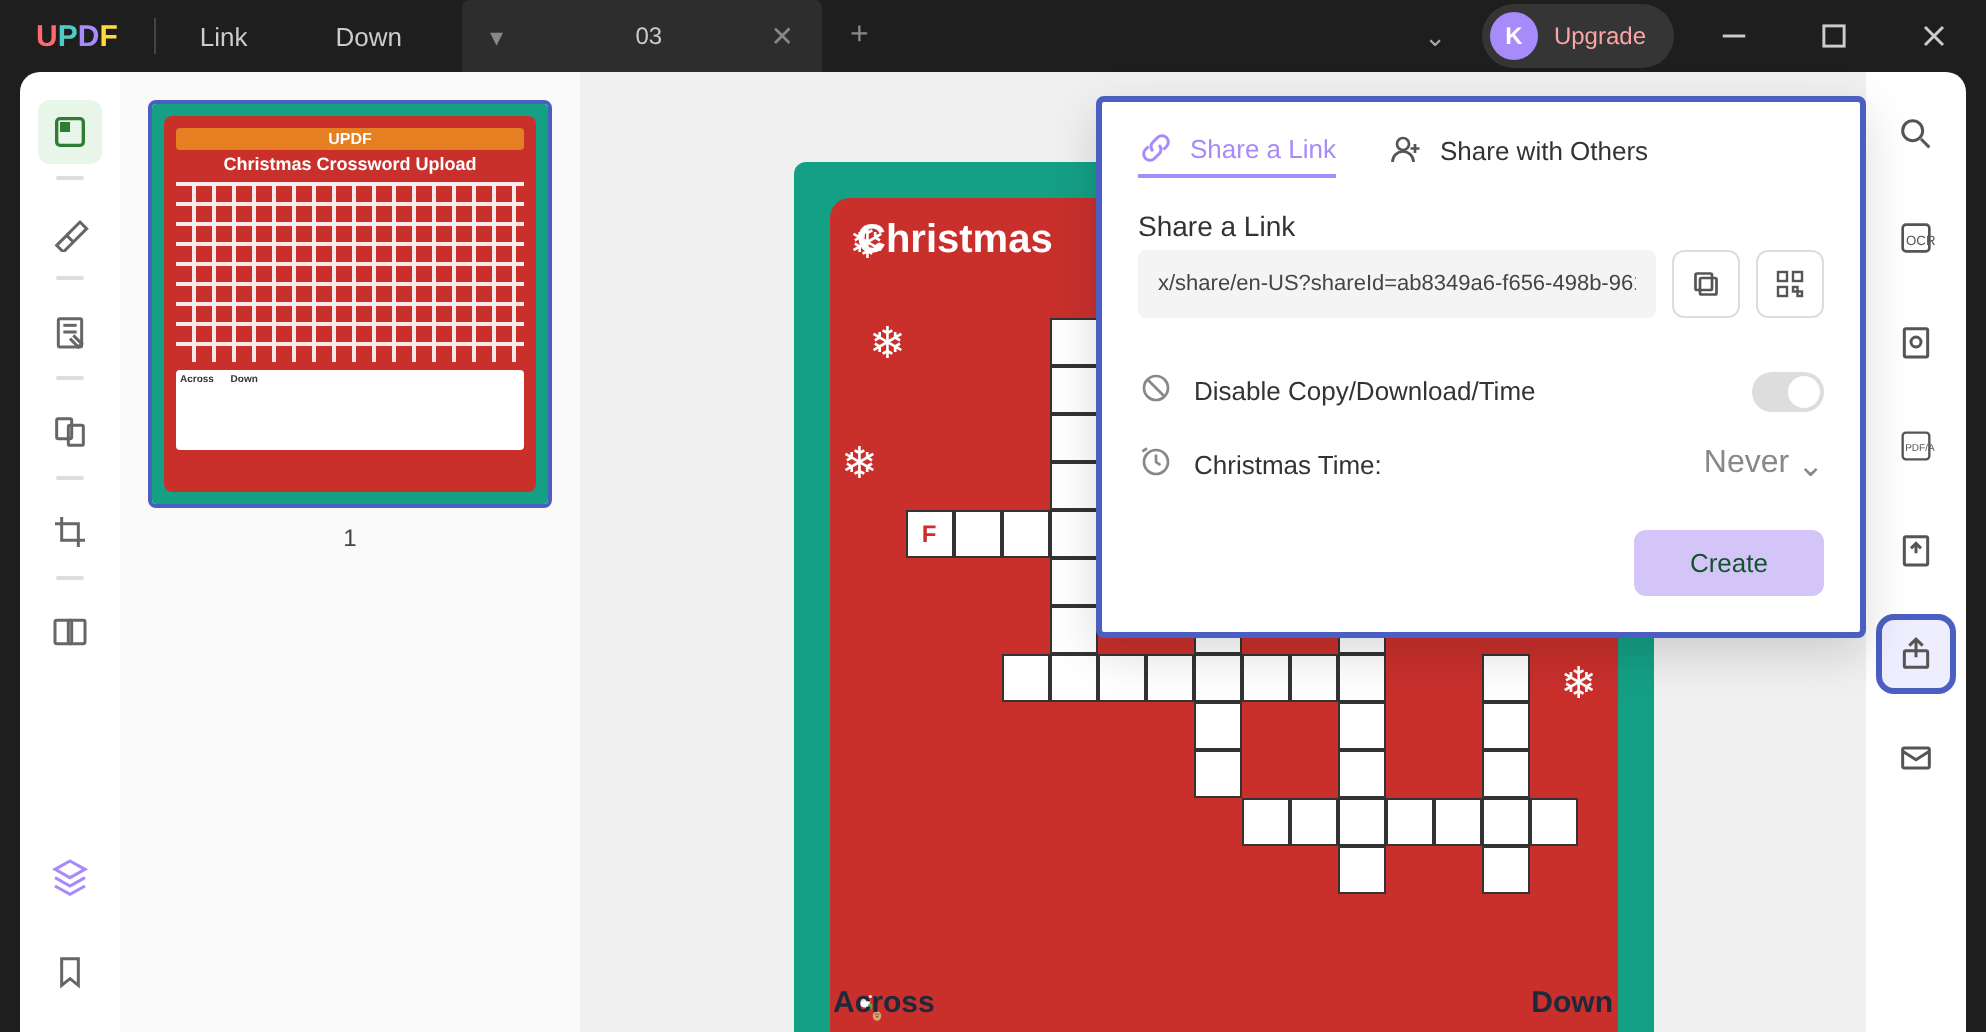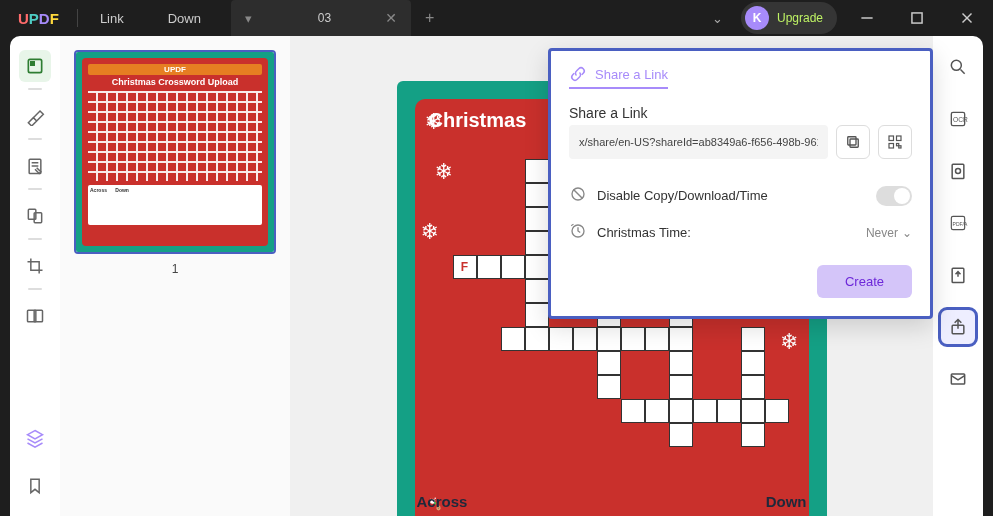--- a/index.html
+++ b/index.html
@@ -11,21 +11,21 @@
 .menu-item{padding:0 22px;cursor:pointer}
 .tab{display:flex;align-items:center;background:#2d2d2d;height:36px;padding:0 14px;margin-left:8px;border-radius:4px 4px 0 0;min-width:180px;position:relative}
 .tab .dd{margin-right:12px;color:#888}
 .tab .label{flex:1;text-align:center;font-size:12px}
 .tab .close{color:#888;font-size:14px}
 .newtab{padding:0 14px;color:#888;font-size:16px}
 .titlebar-right{margin-left:auto;display:flex;align-items:center;gap:10px;padding-right:6px}
 .history-dd{color:#aaa;padding:4px 8px}
 .upgrade{display:flex;align-items:center;gap:8px;background:#353535;border-radius:16px;padding:4px 14px 4px 4px;cursor:pointer}
 .avatar{width:24px;height:24px;border-radius:50%;background:#a78bfa;color:#fff;display:flex;align-items:center;justify-content:center;font-size:12px;font-weight:600}
-.upgrade-text{color:#bef264;font-size:12px}
+.upgrade-text{color:#fca5a5;font-size:12px}
 .win-btn{width:40px;height:32px;display:flex;align-items:center;justify-content:center;color:#ccc;cursor:pointer}
 .main{position:absolute;top:36px;left:10px;right:10px;bottom:0;background:#fff;border-radius:10px 10px 0 0;display:flex;overflow:hidden}
 .left-tools{width:50px;display:flex;flex-direction:column;align-items:center;padding-top:14px;gap:18px}
 .ltool{width:32px;height:32px;display:flex;align-items:center;justify-content:center;cursor:pointer;border-radius:6px;color:#666;position:relative}
 .ltool.active{background:#e8f5e9}
 .ltool .dash{position:absolute;bottom:-8px;width:14px;height:2px;background:#ddd;border-radius:1px}
 .left-bottom{margin-top:auto;margin-bottom:14px;display:flex;flex-direction:column;gap:16px;align-items:center}
 .thumb-panel{width:230px;background:#fafafa;padding:14px;overflow:auto}
 .thumb-wrap{border:2px solid #4a5fc1;border-radius:4px;overflow:hidden;background:#fff;cursor:pointer}
 .thumb-page{width:100%;height:200px;background:#14a085;position:relative;padding:6px}
@@ -57,23 +57,23 @@
 .share-body{padding:6px 18px 18px}
 .sh-heading{font-size:14px;color:#333;margin-bottom:4px}
 .sh-desc{font-size:11px;color:#888;line-height:1.5;margin-bottom:14px}
 .link-row{display:flex;gap:8px;margin-bottom:18px}
 .link-input{flex:1;background:#f4f4f4;border:none;border-radius:4px;padding:8px 10px;font-size:11px;color:#444;font-family:inherit}
 .sq-btn{width:34px;height:34px;border:1px solid #ddd;border-radius:6px;display:flex;align-items:center;justify-content:center;cursor:pointer;color:#555;background:#fff}
 .opt-row{display:flex;align-items:center;padding:8px 0;font-size:13px;color:#333;gap:10px}
 .opt-row .icon{color:#888}
 .toggle{margin-left:auto;width:36px;height:20px;background:#ddd;border-radius:10px;position:relative;cursor:pointer}
 .toggle::after{content:"";position:absolute;width:16px;height:16px;background:#fff;border-radius:50%;top:2px;right:2px}
-.never{margin-left:auto;color:#888;font-size:12px;display:flex;align-items:center;gap:4px}
+.never{margin-left:auto;color:#888;font-size:16px;display:flex;align-items:flex-start;gap:4px}
 .unshare{color:#e74c3c}
-.create-btn{margin-left:auto;margin-top:14px;background:#d4c5f9;color:#6d28d9;border:none;border-radius:6px;padding:9px 28px;font-size:13px;cursor:pointer;display:block}
+.create-btn{margin-left:auto;margin-top:14px;background:#d4c5f9;color:#14532d;border:none;border-radius:6px;padding:9px 28px;font-size:13px;cursor:pointer;display:block}
 svg{width:18px;height:18px}
 .ltool svg,.rtool svg{width:20px;height:20px}
 </style>
 </head>
 <body>
 
 <div class="titlebar">
   <div class="logo"><span class="u">U</span><span class="p">P</span><span class="d">D</span><span class="f">F</span></div>
   <div class="divider"></div>
   <div class="menu-item">Link</div>
@@ -309,20 +309,27 @@
 </div>
 
 <div class="share-popup">
   <div class="share-tabs">
     <div class="stab active">
       <svg viewBox="0 0 24 24" fill="none" stroke="#a78bfa" stroke-width="2">
           <path d="M10 14 a4 4 0 0 1 0-6 l3-3 a4 4 0 0 1 6 6 l-2 2 M14 10 a4 4 0 0 1 0 6 l-3 3 a4 4 0 0 1-6-6 l2-2"></path>
         </svg>
       <span>Share a Link</span>
     </div>
+    <div class="stab">
+      <svg viewBox="0 0 24 24" fill="none" stroke="#555" stroke-width="1.8">
+          <circle cx="10" cy="8" r="4"></circle>
+          <path d="M3 20 a7 7 0 0 1 14 0 M18 8 L18 14 M15 11 L21 11"></path>
+        </svg>
+      <span>Share with Others</span>
+    </div>
   </div>
   <div class="share-body">
     <div class="sh-heading">Share a Link</div>
     <div class="link-row">
       <input class="link-input" readonly="" value="x/share/en-US?shareId=ab8349a6-f656-498b-961e-ca2a831bf639" style="">
       <div class="sq-btn">
           <svg viewBox="0 0 24 24" fill="none" stroke="currentColor" stroke-width="1.8">
             <rect x="8" y="8" width="11" height="11" rx="1"></rect>
             <rect x="5" y="5" width="11" height="11" rx="1"></rect>
           </svg>

